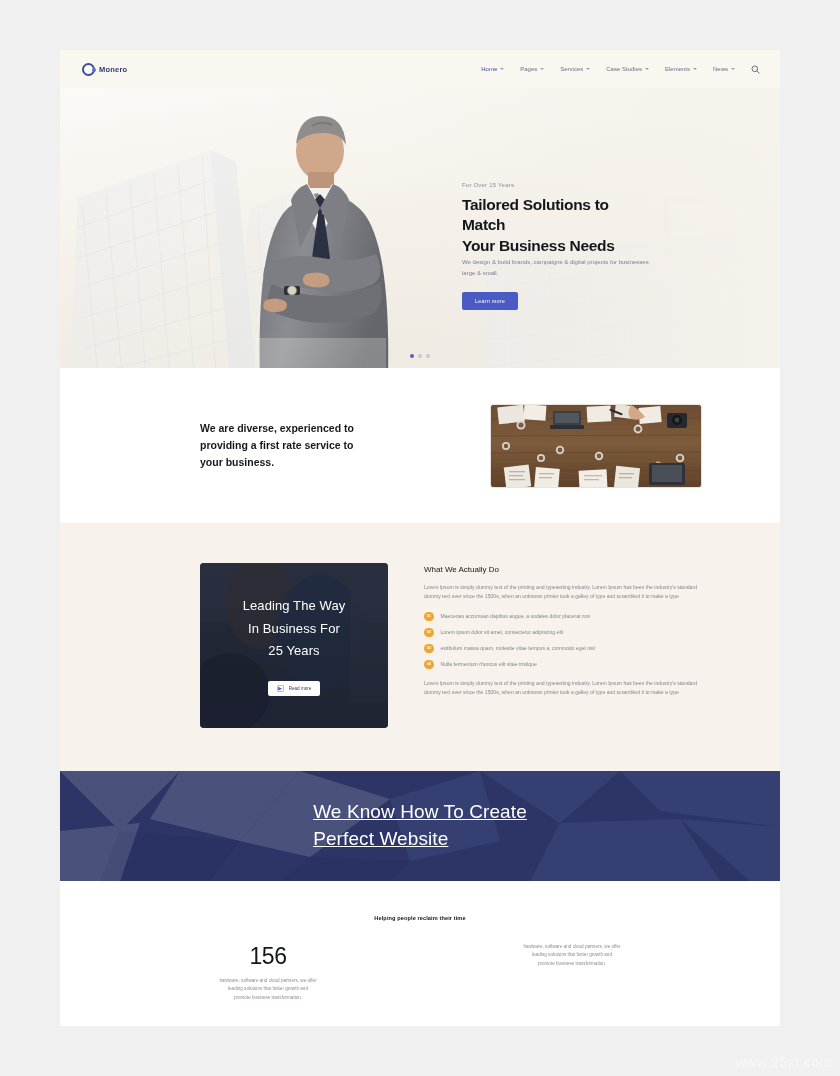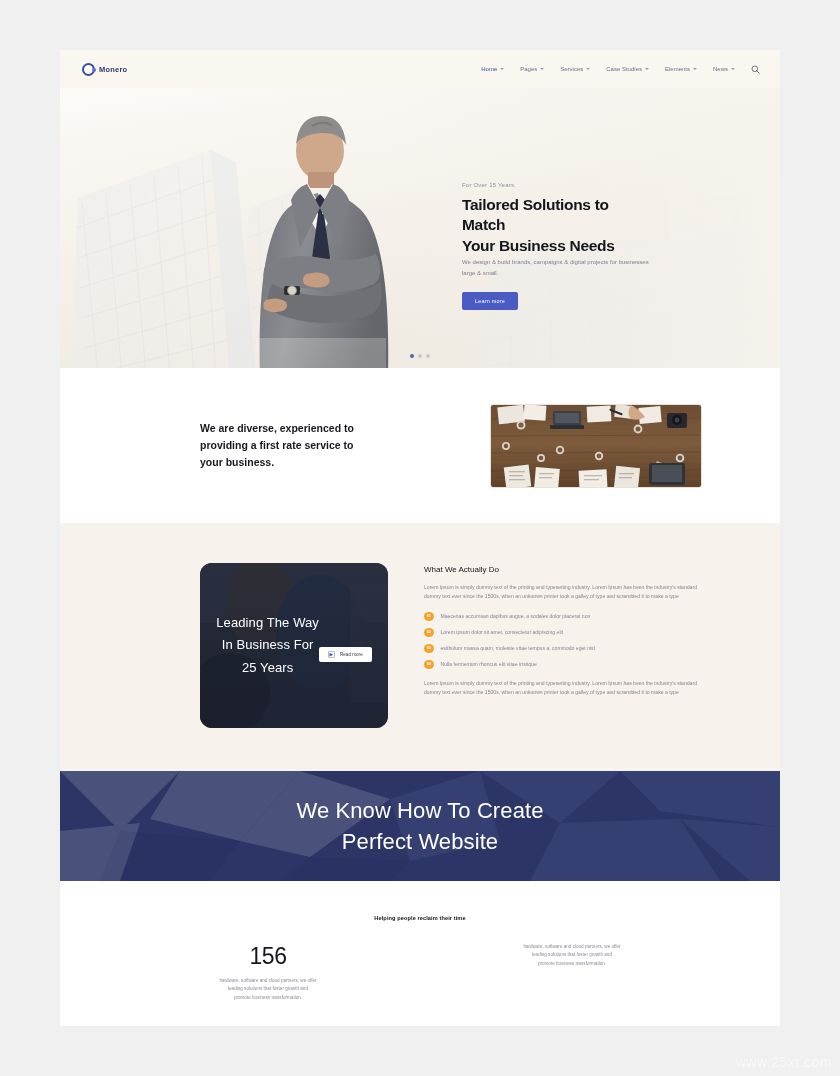--- a/index.html
+++ b/index.html
@@ -143,25 +143,25 @@
   
   .sec-do {
     background: #f7f3ec;
     padding: 40px 78px 42px 140px;
     display: flex;
     gap: 36px;
     height: 248px;
   }
   .do-card {
     width: 188px; height: 165px;
-    border-radius: 12px;
+    border-radius: 4px;
     position: relative;
     overflow: hidden;
     flex: none;
-    display: flex; flex-direction: row;
+    display: flex; flex-direction: column;
     align-items: center; justify-content: center;
   }
   .do-card-overlay {
     position: absolute; inset: 0;
     background: linear-gradient(180deg,rgba(24,28,44,.74),rgba(24,28,44,.86));
   }
   .do-card-title {
     position: relative;
     color: #fff;
     font-size: 13px;
@@ -213,24 +213,25 @@
   .sec-blue {
     height: 110px;
     background: #2c3566;
     position: relative;
     overflow: hidden;
     display: flex; align-items: center; justify-content: center;
   }
   .blue-title {
     position: relative;
     color: #fff;
-    font-size: 22px;
+    font-size: 19px;
     line-height: 1.42;
-    text-align: center;
+    text-align: left;
     letter-spacing: .1px;
+    text-decoration: underline;
   }
 
   
   .sec-stats {
     background: #fff;
     padding: 34px 60px 30px;
     height: 145px;
   }
   .stats-h {
     text-align: center;

